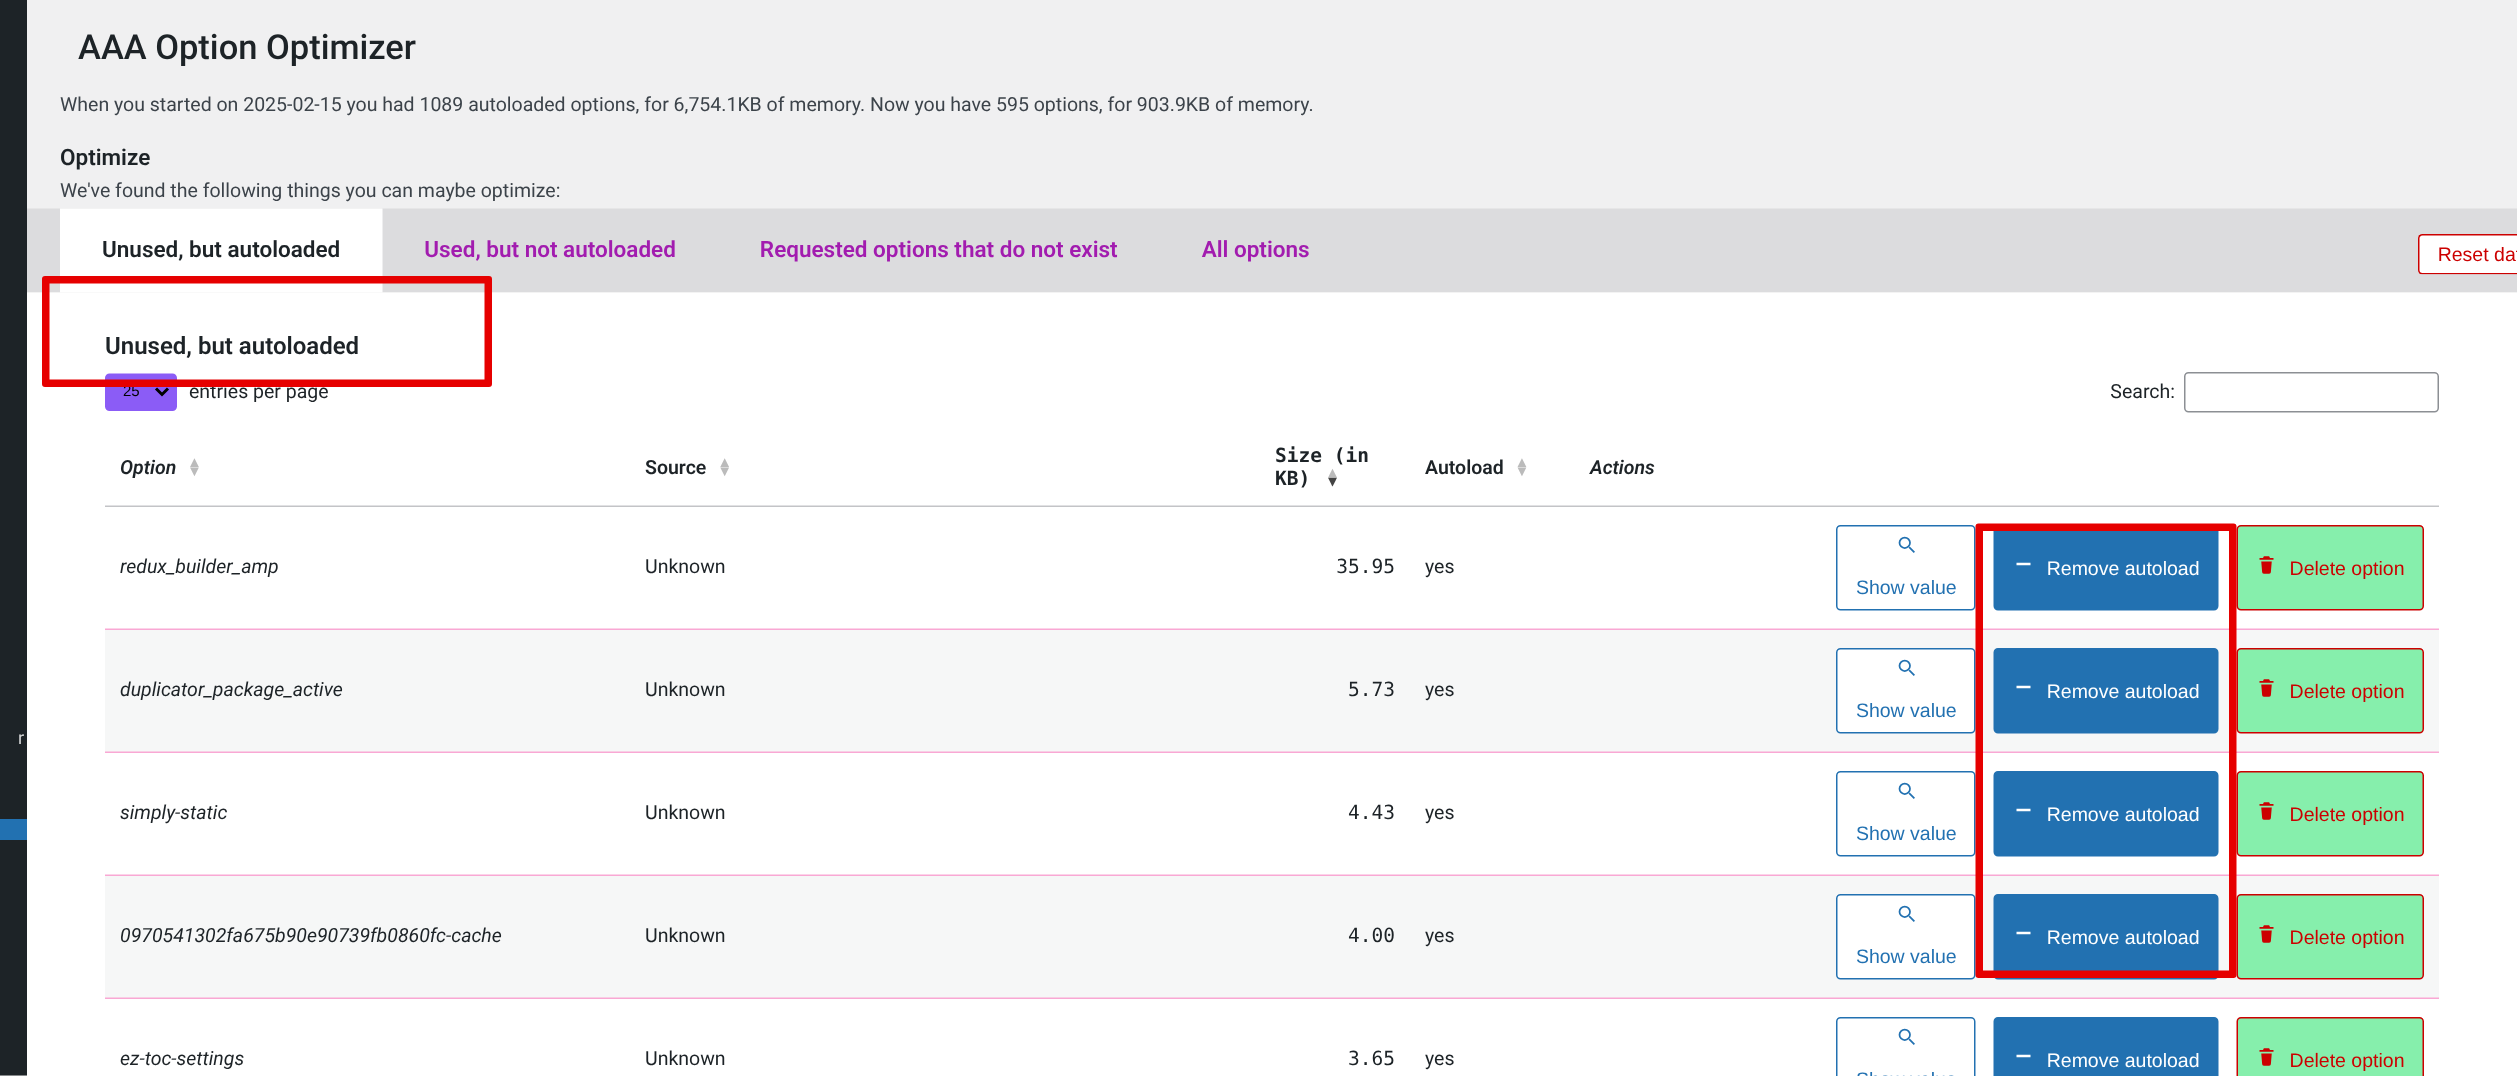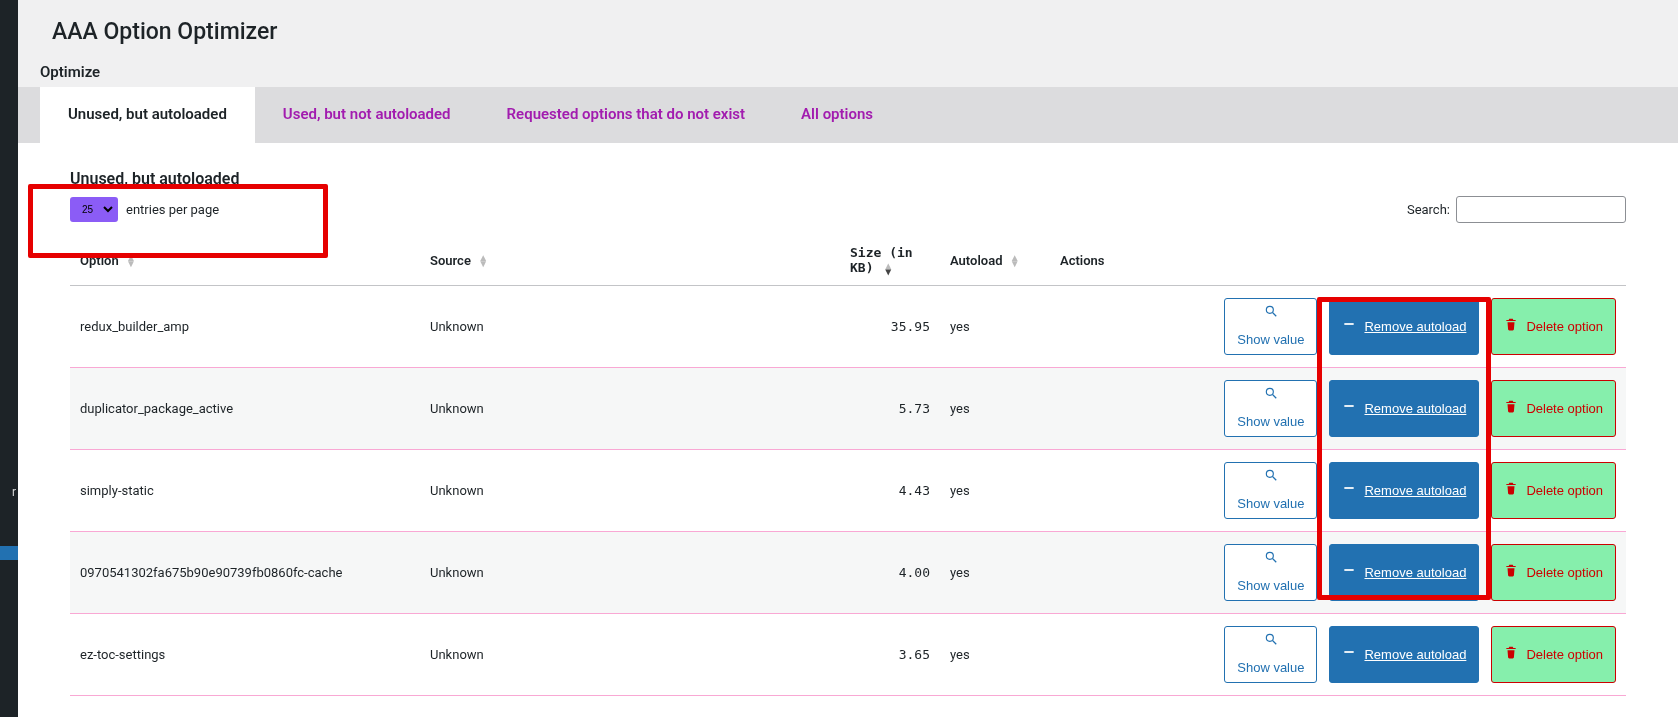--- a/index.html
+++ b/index.html
@@ -160,26 +160,26 @@
     line-height:6px;
     vertical-align:middle;
   }
   th.sortable.sorted-desc .sort-ico .down { color:#444; }
   table.data tbody td {
     padding: 12px 10px;
     border-bottom: 1px solid #f9a8d4;
     vertical-align: middle;
   }
   table.data tbody tr:nth-child(even) td { background:#f6f7f7; }
-  .col-option { width: 350px; }
+  .col-option { width: 350px; font-style: italic; }
   .col-source { width: 420px; }
   .col-size   { width: 100px; text-align:right; font-family: ui-monospace, Menlo, monospace;}
   .col-auto   { width: 110px; }
   .col-actions{ text-align:right; white-space:nowrap;}
-  th.col-actions { text-align:right; }
+  th.col-actions { text-align:right;font-style:italic; }
   .btn {
     display:inline-flex;
     align-items:center;
     gap:8px;
     font-size: 13px;
     border-radius: 3px;
     padding: 5px 12px;
     cursor:pointer;
     vertical-align:middle;
     line-height:18px;
@@ -188,21 +188,20 @@
   .btn-show {
     background:#fff;
     border:1px solid #2271b1;
     color:#2271b1;
     flex-direction:column;
   }
   .btn-remove {
     background:#2271b1;
     border:1px solid #2271b1;
     color:#fff;
-    text-decoration:underline;
   }
   .btn-delete {
     background:#86efac;
     border:1px solid #c00;
     color:#c00;
   }
   .actions-cell { display:flex; gap:12px; justify-content:flex-end; }
   .remove-highlight {
     position:absolute;
     border:5px solid #e60000;
@@ -215,22 +214,24 @@
 <body>
 
 <div class="admin-sidebar">
   <div class="label-stub">r</div>
   <div class="fly"></div>
 </div>
 
 <div class="wrap">
   <h1 class="page-title">AAA Option Optimizer</h1>
 
+  <p class="desc">When you started on 2025-02-15 you had 1089 autoloaded options, for 6,754.1KB of memory. Now you have 595 options, for 903.9KB of memory.</p>
 
   <h2 class="sec">Optimize</h2>
+  <p class="desc2">We've found the following things you can maybe optimize:</p>
 
   <button class="reset-btn">Reset data</button>
 
   <div class="tab-highlight"></div>
 
   <div class="tabs-bar" id="tabs-bar">
       <div class="tab active">Unused, but autoloaded</div>
       <div class="tab">Used, but not autoloaded</div>
       <div class="tab">Requested options that do not exist</div>
       <div class="tab">All options</div>

